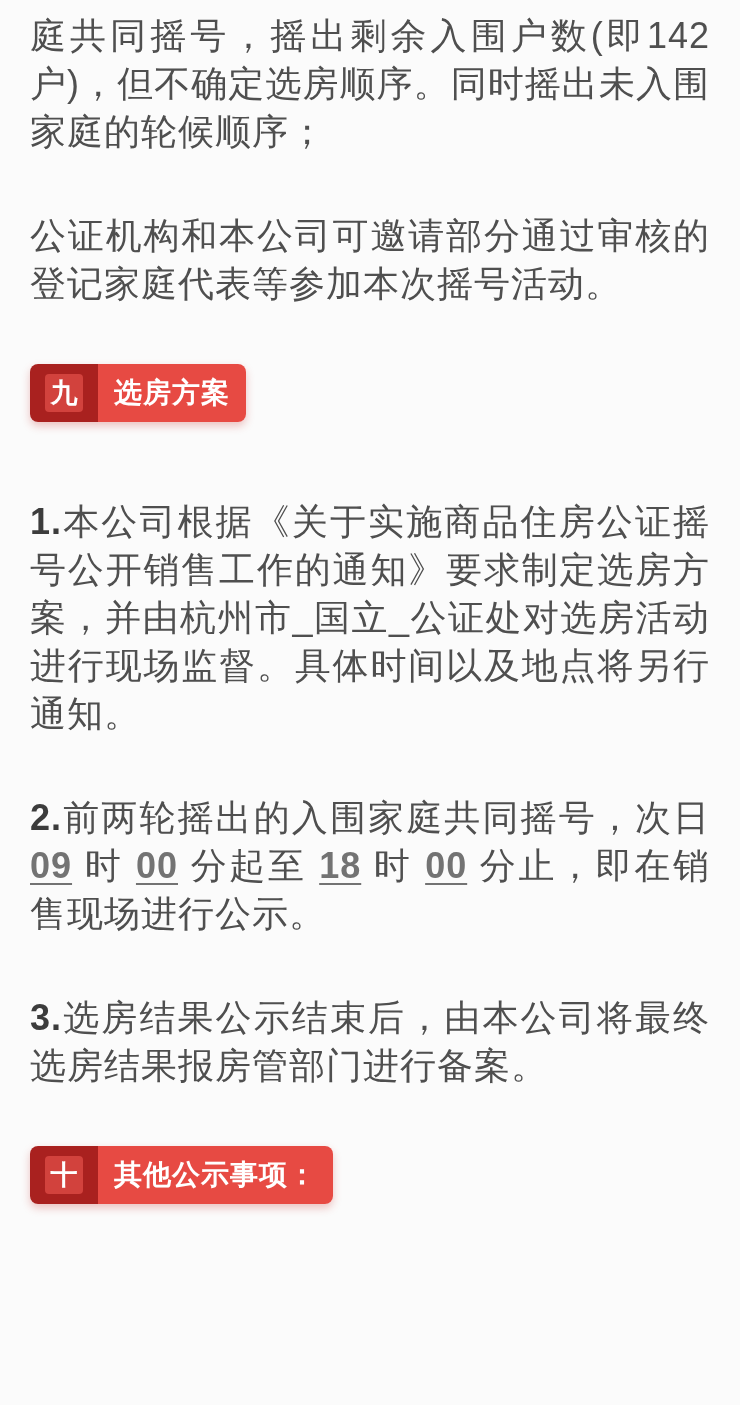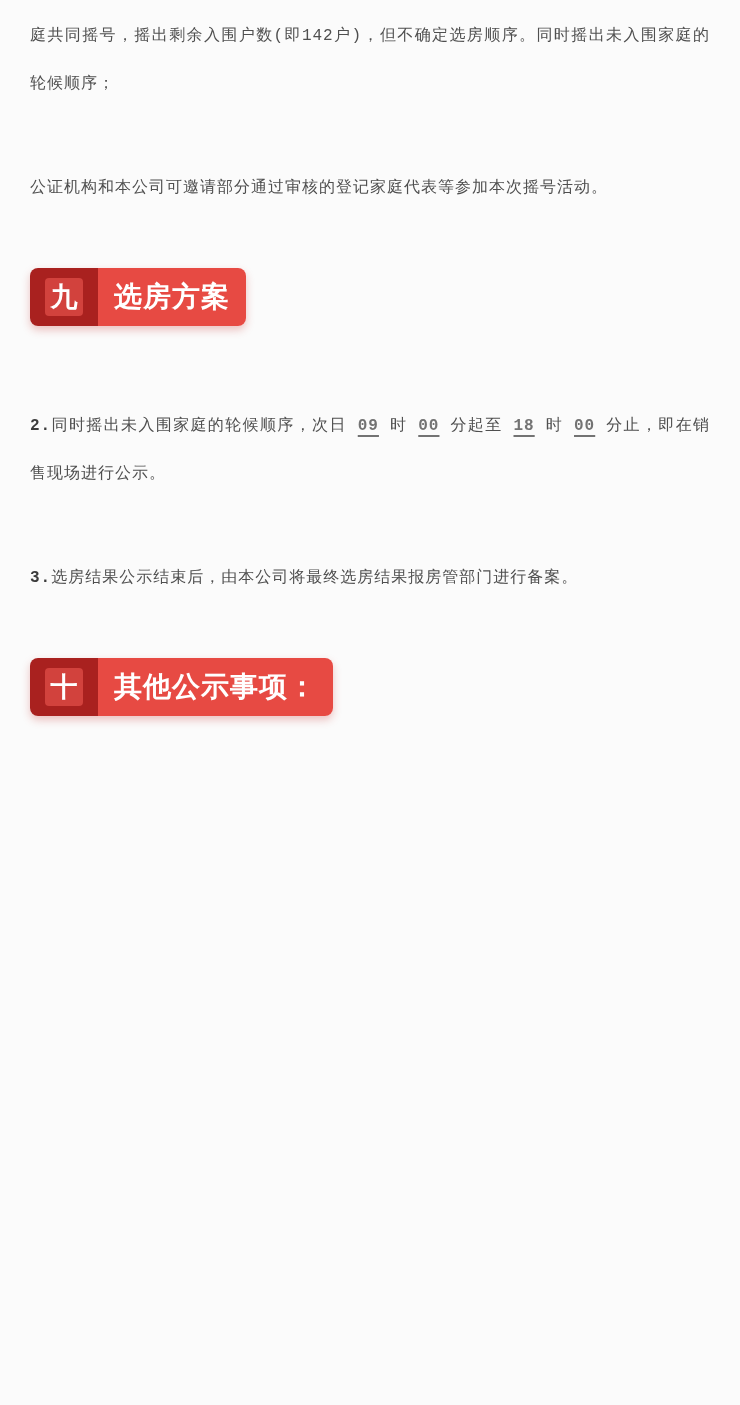--- a/index.html
+++ b/index.html
@@ -8,25 +8,24 @@
     width: 740px;
     height: 1405px;
     background: #fbfbfb;
     font-family: "Liberation Sans", "DejaVu Sans", sans-serif;
     color: #4f4f4f;
     overflow: hidden;
   }
   .article { padding: 12px 30px 0 30px; }
   .para {
     margin: 0 0 56px 0;
-    font-size: 16px;
+    font-size: 36px;
     line-height: 48px;
     letter-spacing: 1px;
     text-align: justify;
-    font-family: Liberation Mono, monospace;
   }
   .bold-lead { font-weight: bold; color: #3c3c3c; }
   .item-no { font-weight: bold; color: #3c3c3c; }
   .time-num {
     font-weight: bold;
     color: #737373;
     text-decoration: underline;
     text-decoration-thickness: 2px;
     text-underline-offset: 5px;
   }
@@ -85,22 +84,23 @@
 
   <div class="badge-row">
     <span class="badge">
       <span class="badge-left">
         <span class="badge-num">九</span>
       </span>
       <span class="badge-title">选房方案</span>
     </span>
   </div>
 
+  <p class="para"><span class="item-no">1.</span><span>本公司根据《关于实施商品住房公证摇号公开销售工作的通知》要求制定选房方案，并由杭州市_国立_公证处对选房活动进行现场监督。具体时间以及地点将另行通知。</span></p>
 
-  <p class="para"><span class="item-no">2.</span><span>同时摇出未入围家庭的轮候顺序，次日 </span><span class="time-num">09</span><span> 时 </span><span class="time-num">00</span><span> 分起至 </span><span class="time-num">18</span><span> 时 </span><span class="time-num">00</span><span> 分止，即在销售现场进行公示。</span></p>
+  <p class="para"><span class="item-no">2.</span><span>前两轮摇出的入围家庭共同摇号，次日 </span><span class="time-num">09</span><span> 时 </span><span class="time-num">00</span><span> 分起至 </span><span class="time-num">18</span><span> 时 </span><span class="time-num">00</span><span> 分止，即在销售现场进行公示。</span></p>
 
   <p class="para"><span class="item-no">3.</span><span>选房结果公示结束后，由本公司将最终选房结果报房管部门进行备案。</span></p>
 
   <div class="badge-row">
     <span class="badge">
       <span class="badge-left">
         <span class="badge-num">十</span>
       </span>
       <span class="badge-title">其他公示事项：</span>
     </span>

